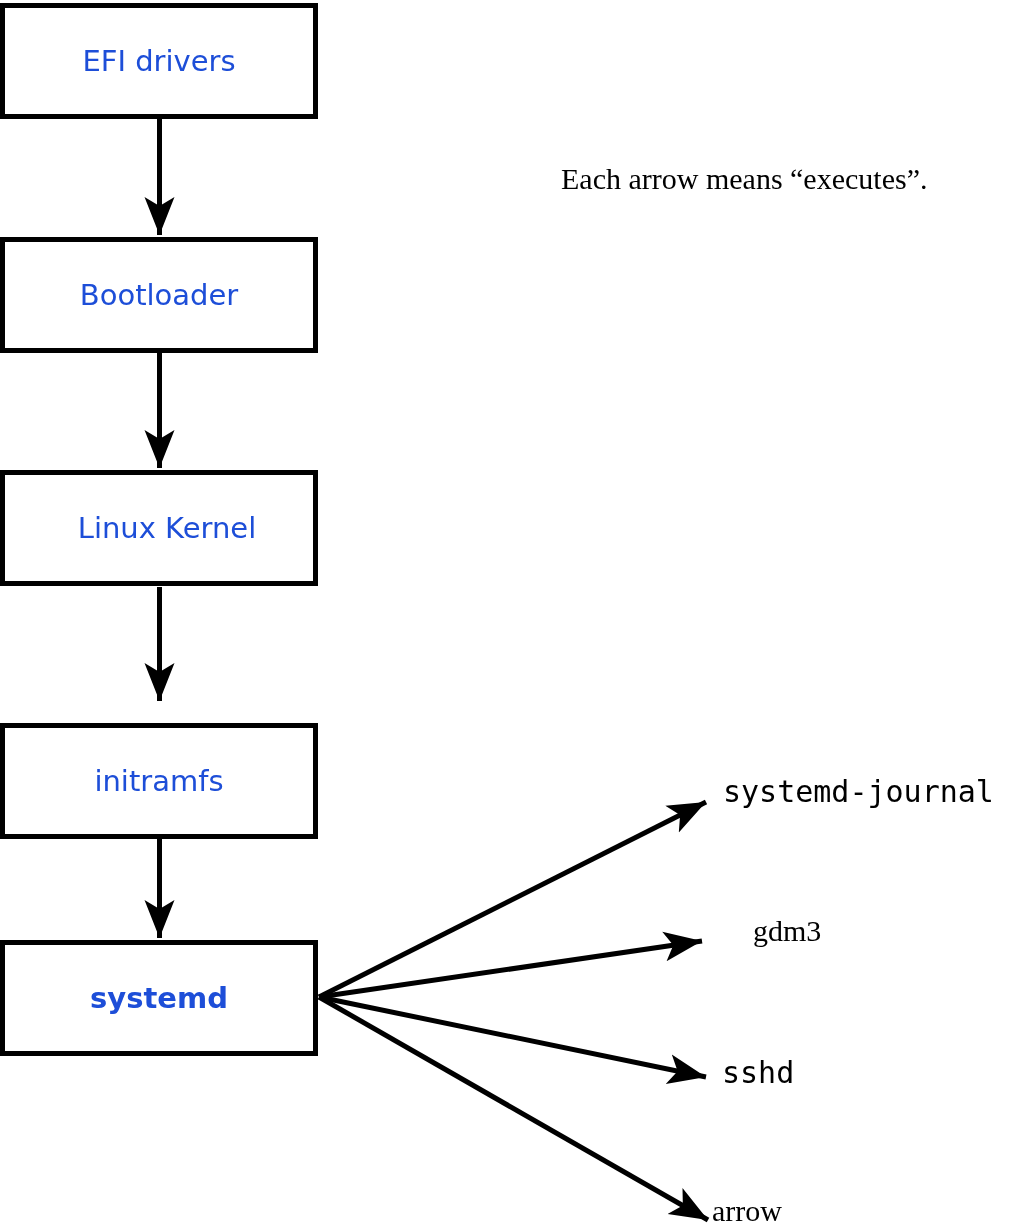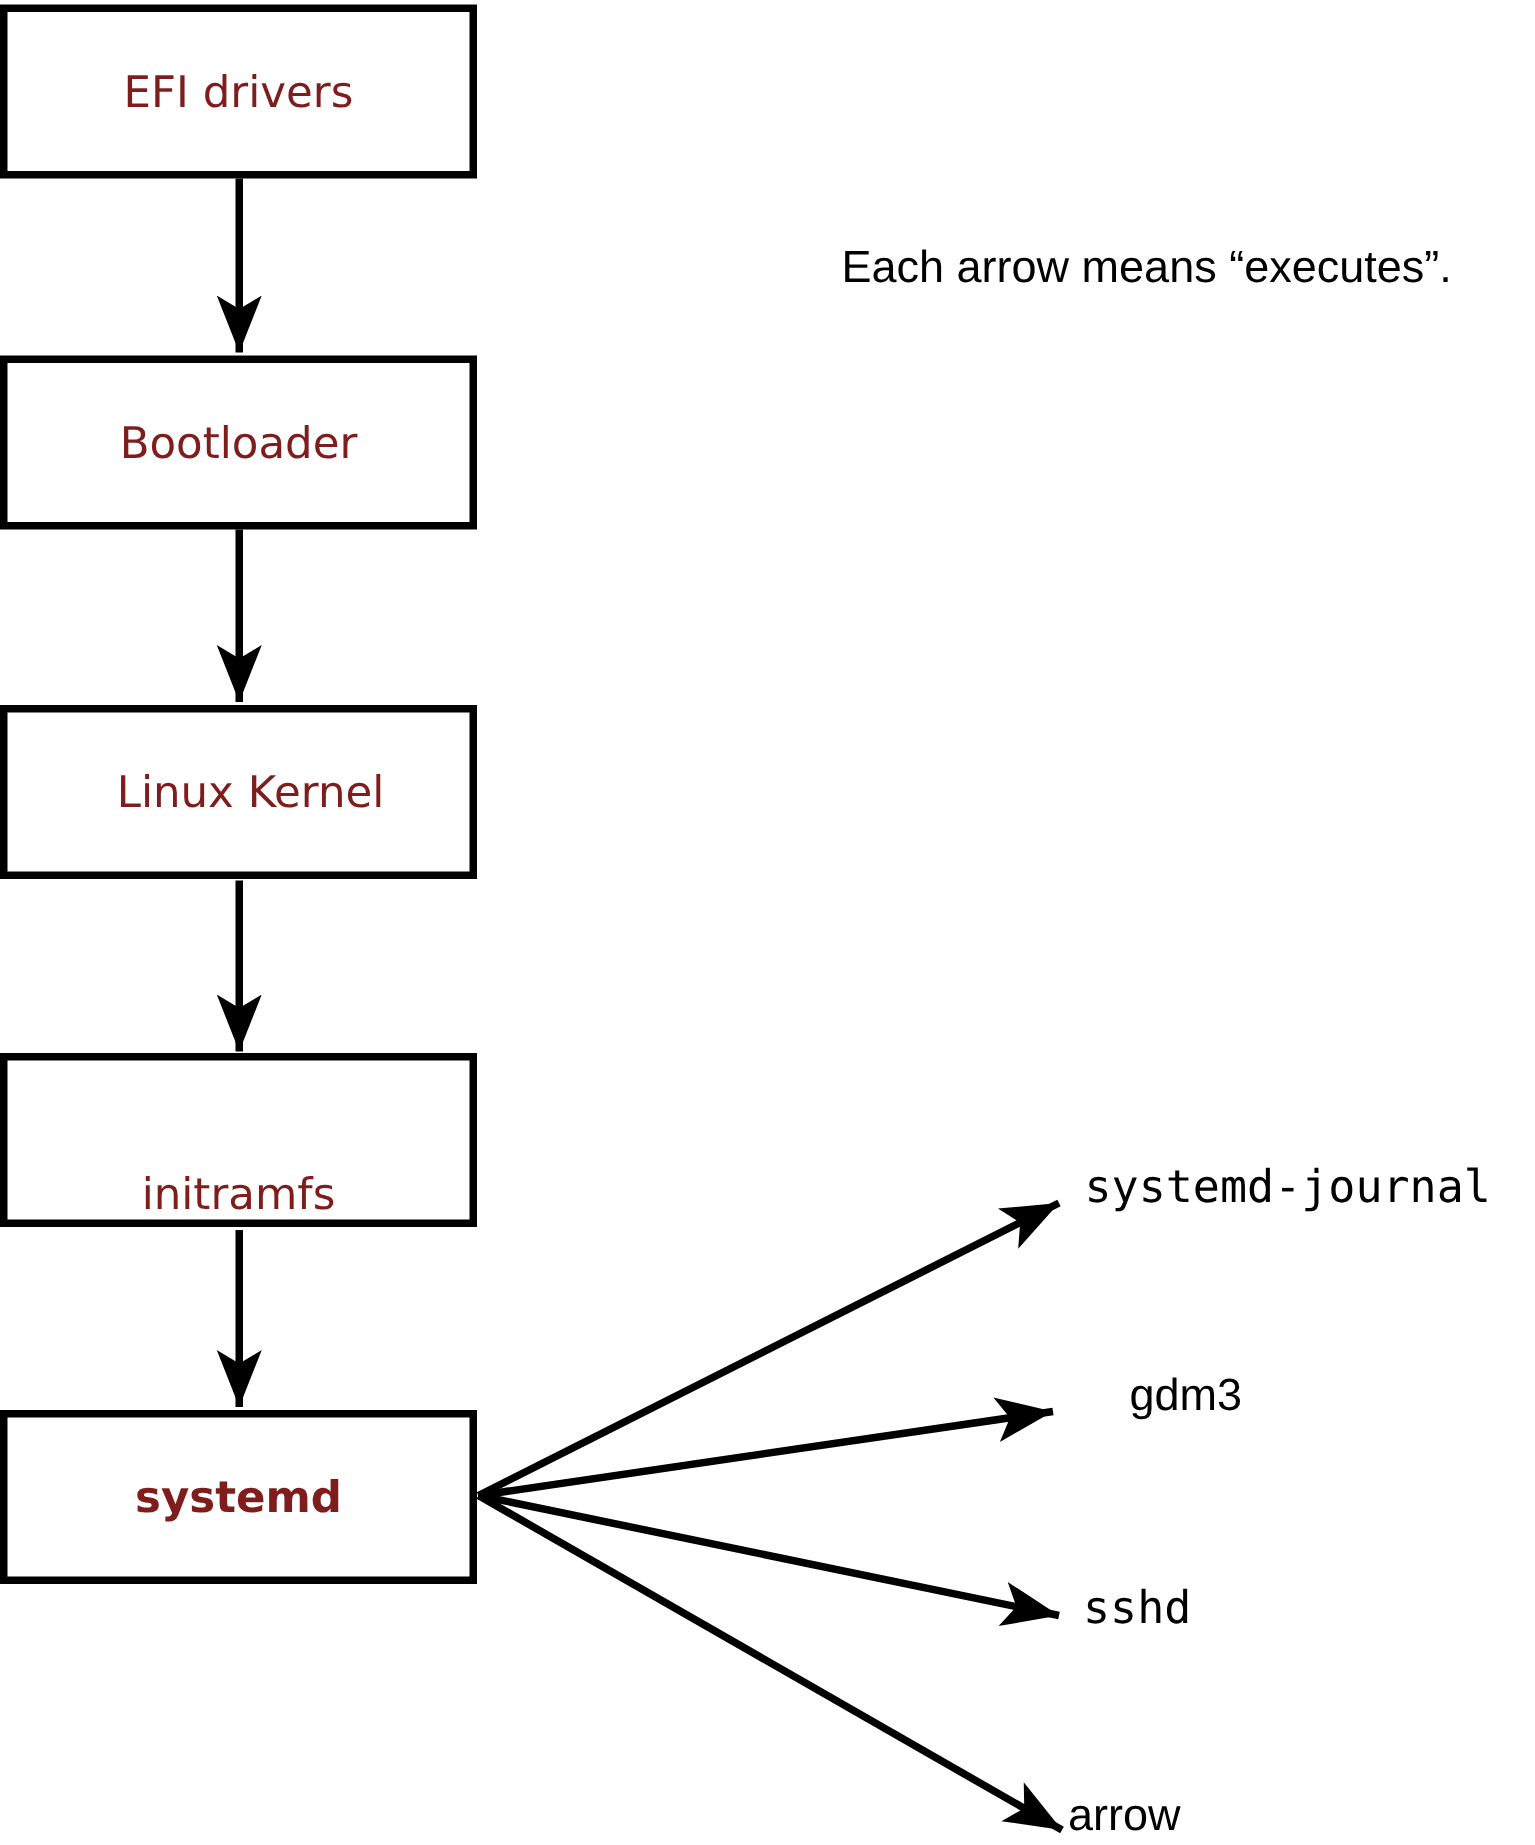--- a/index.html
+++ b/index.html
@@ -30,37 +30,37 @@
     box-sizing: border-box;
     border: 5px solid #000000;
     background: #ffffff;
     display: flex;
     align-items: center;
     justify-content: center;
   }
   .box span {
     font-family: "DejaVu Sans", sans-serif;
     font-size: 29px;
-    color: #7f1d1d;
+    color: #1d4ed8;
     white-space: nowrap;
   }
   .box-efi        { top: 3px; }
   .box-bootloader { top: 237px; }
   .box-kernel     { top: 470px; padding-left: 16px; }
-  .box-initramfs  { top: 702px; align-items: flex-end; }
+  .box-initramfs  { top: 723px; }
   .box-systemd    { top: 940px; font-weight: bold; }
 
   .label {
     position: absolute;
     color: #000000;
     font-size: 30px;
     line-height: 1;
     white-space: nowrap;
   }
-  .sans { font-family: Liberation Sans, sans-serif; }
+  .sans { font-family: Liberation Serif, serif; }
   .mono { font-family: "DejaVu Sans Mono", monospace; }
 
   .note            { left: 561px; top: 164px; }
   .lbl-journal     { left: 723px; top: 777px; }
   .lbl-gdm3        { left: 722px; top: 916px; margin-left: 31px; }
   .lbl-getty       { left: 722px; top: 1058px; }
   .lbl-sshd        { left: 712px; top: 1196px; }
 </style>
 </head>
 <body>

